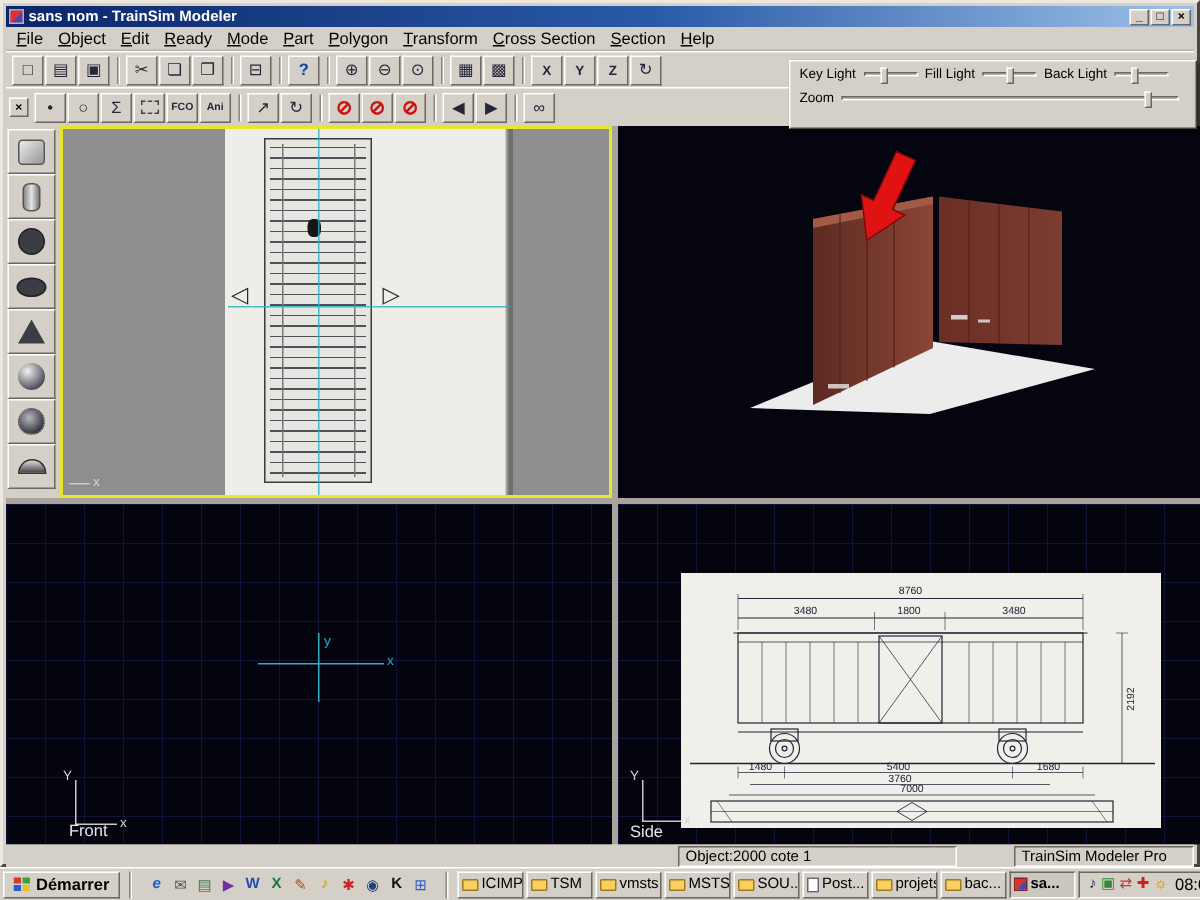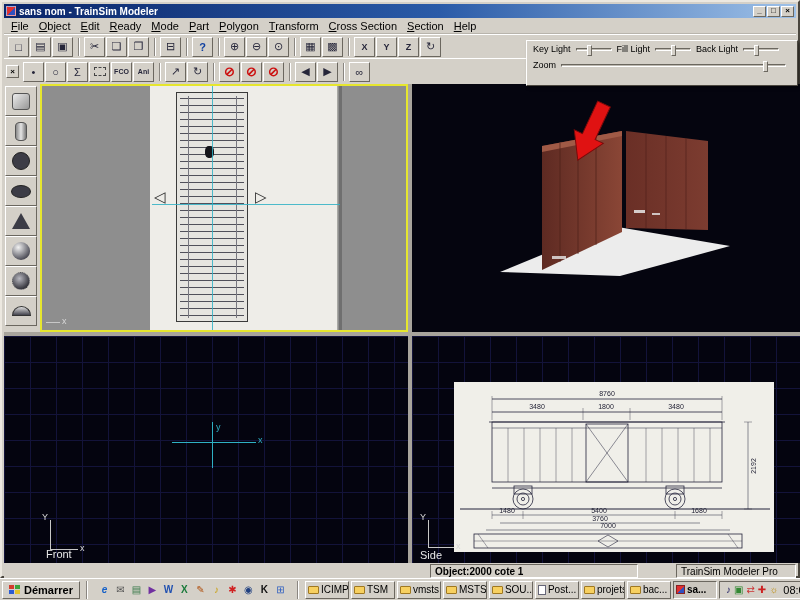--- a/index.html
+++ b/index.html
@@ -84,21 +84,21 @@
   .svc-row{display:flex;align-items:center;height:16px;padding:0 6px;font-size:9px;}
   .slider{position:relative;height:3px;border:1px solid;border-color:#6b675f #fff #fff #6b675f;background:#bdb9b1;margin:0 5px;}
   .slider .thumb{position:absolute;top:-4px;width:5px;height:11px;}
   .sl-zoom{flex:1;}
   .sl-small{width:36px;flex:none;}
 
   
   .statusbar{position:absolute;left:2px;top:561px;right:2px;height:15px;display:flex;gap:2px;align-items:stretch;background:#d4d0c8;padding-top:1px;}
   .spanel{font-size:10px;padding:0 4px;display:flex;align-items:center;white-space:nowrap;overflow:hidden;}
   .sp-ready{flex:1;margin-top:32px;}
-  .sp-obj{width:208px;flex:none;font-weight:bold;}
+  .sp-obj{width:186px;flex:none;}
   .sp-gap{width:34px;flex:none;border:none;background:transparent;}
   .sp-app{width:120px;flex:none;}
 
   
   .taskbar{position:absolute;left:0;top:578px;width:800px;height:22px;background:#d4d0c8;border-top:1px solid #fff;
        display:flex;align-items:center;gap:2px;padding:0 2px;}
   .start-btn{height:18px;display:flex;align-items:center;gap:3px;padding:0 6px;font-weight:bold;font-size:11px;flex:none;}
   .ql{display:flex;gap:1px;padding:0 3px;flex:none;align-items:center;}
   .ql-icon{width:15px;height:15px;display:flex;align-items:center;justify-content:center;font-size:10px;}
   .task-btn{width:44px;height:18px;display:flex;align-items:center;gap:2px;padding:0 2px;font-size:10px;

